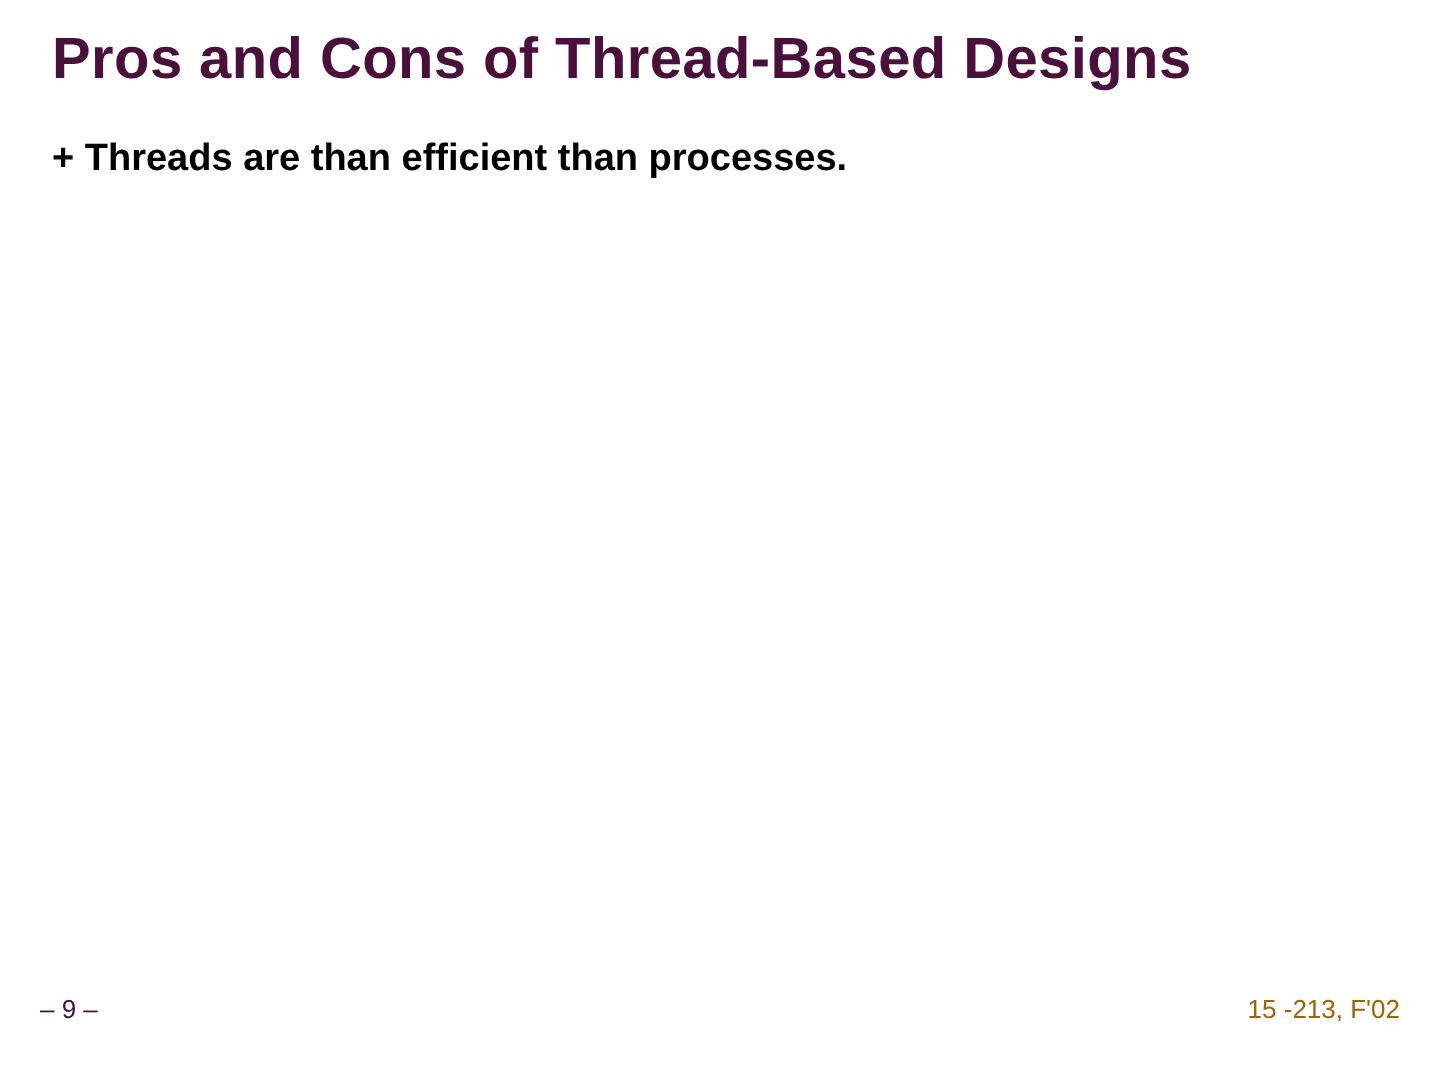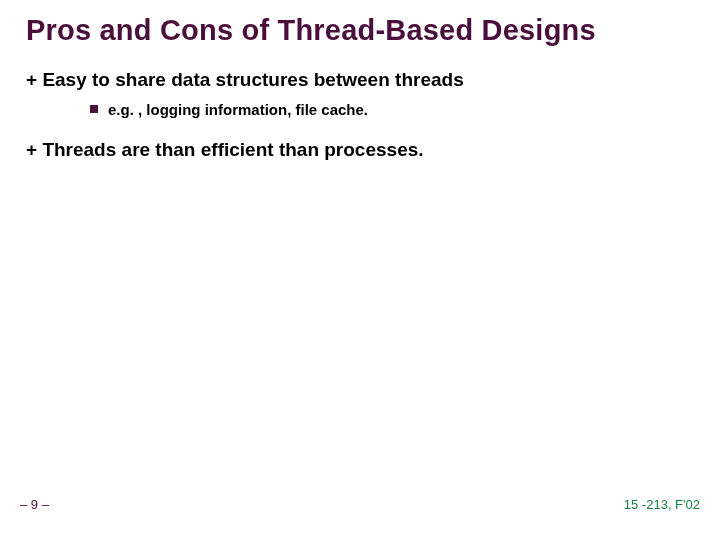--- a/index.html
+++ b/index.html
@@ -8,36 +8,29 @@
   .title { color: #4a0f3b; font-weight: 700; font-size: 29px; line-height: 1.12; margin-bottom: 22px; letter-spacing: 0.2px; }
   .point { font-weight: 700; font-size: 19px; line-height: 1.25; margin-bottom: 8px; }
   .point .prefix { display: inline; }
   .point .text { display: inline; }
   .sub { display: flex; align-items: flex-start; font-weight: 700; font-size: 15px; line-height: 1.3; margin: 4px 0 18px 64px; }
   .bullet { width: 8px; height: 8px; background: #4a0f3b; flex: 0 0 8px; margin-top: 5px; margin-right: 10px; }
   .sub .text { flex: 1; }
   .gap { height: 30px; }
   .hanging { padding-left: 32px; text-indent: -32px; }
   .footer-left { position: absolute; left: 20px; bottom: 16px; font-size: 13px; color: #4a0f3b; }
-  .footer-right { position: absolute; right: 20px; bottom: 16px; font-size: 13px; color: #15803d; margin-top: 43px; }
+  .footer-right { position: absolute; right: 20px; bottom: 16px; font-size: 13px; color: #a16207; margin-top: 43px; }
 </style>
 </head>
 <body>
 
 <div class="slide">
 
   <h1 class="title">Pros and Cons of Thread-Based Designs</h1>
 
-  <div class="point">
-    <span class="prefix">+ </span><span class="text">Easy to share data structures between threads</span>
-  </div>
-  <div class="sub">
-    <span class="bullet"></span>
-    <span class="text">e.g. , logging information, file cache.</span>
-  </div>
 
   <div class="point">
     <span class="prefix">+ </span><span class="text">Threads are than efficient than processes.</span>
   </div>
 
   <div class="gap"></div>
 
 
   <div class="footer-left">– 9 –</div>
   <div class="footer-right">15 -213, F'02</div>

